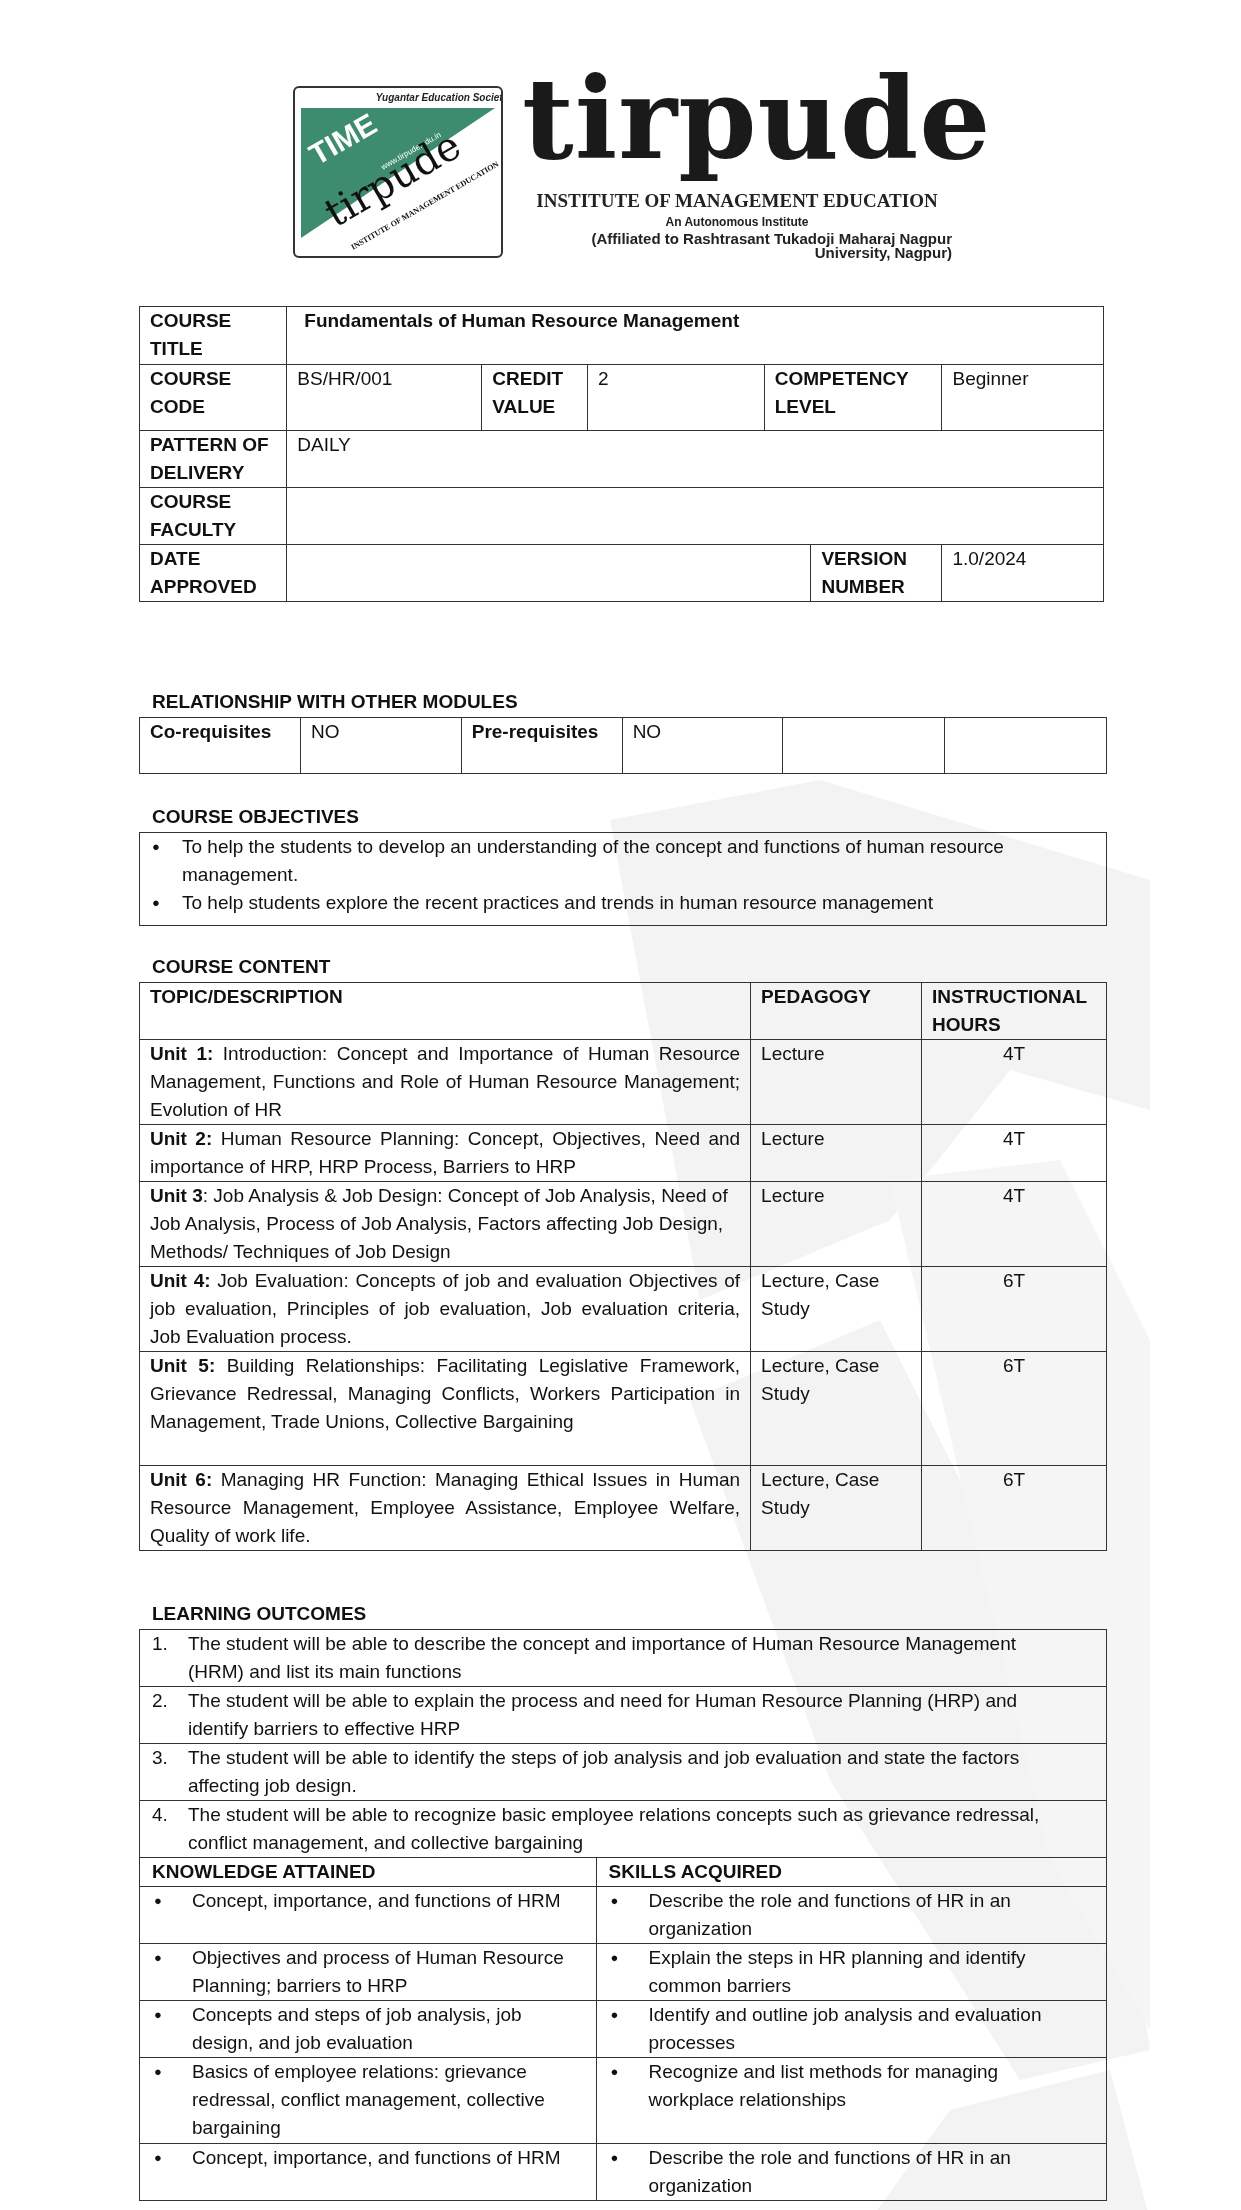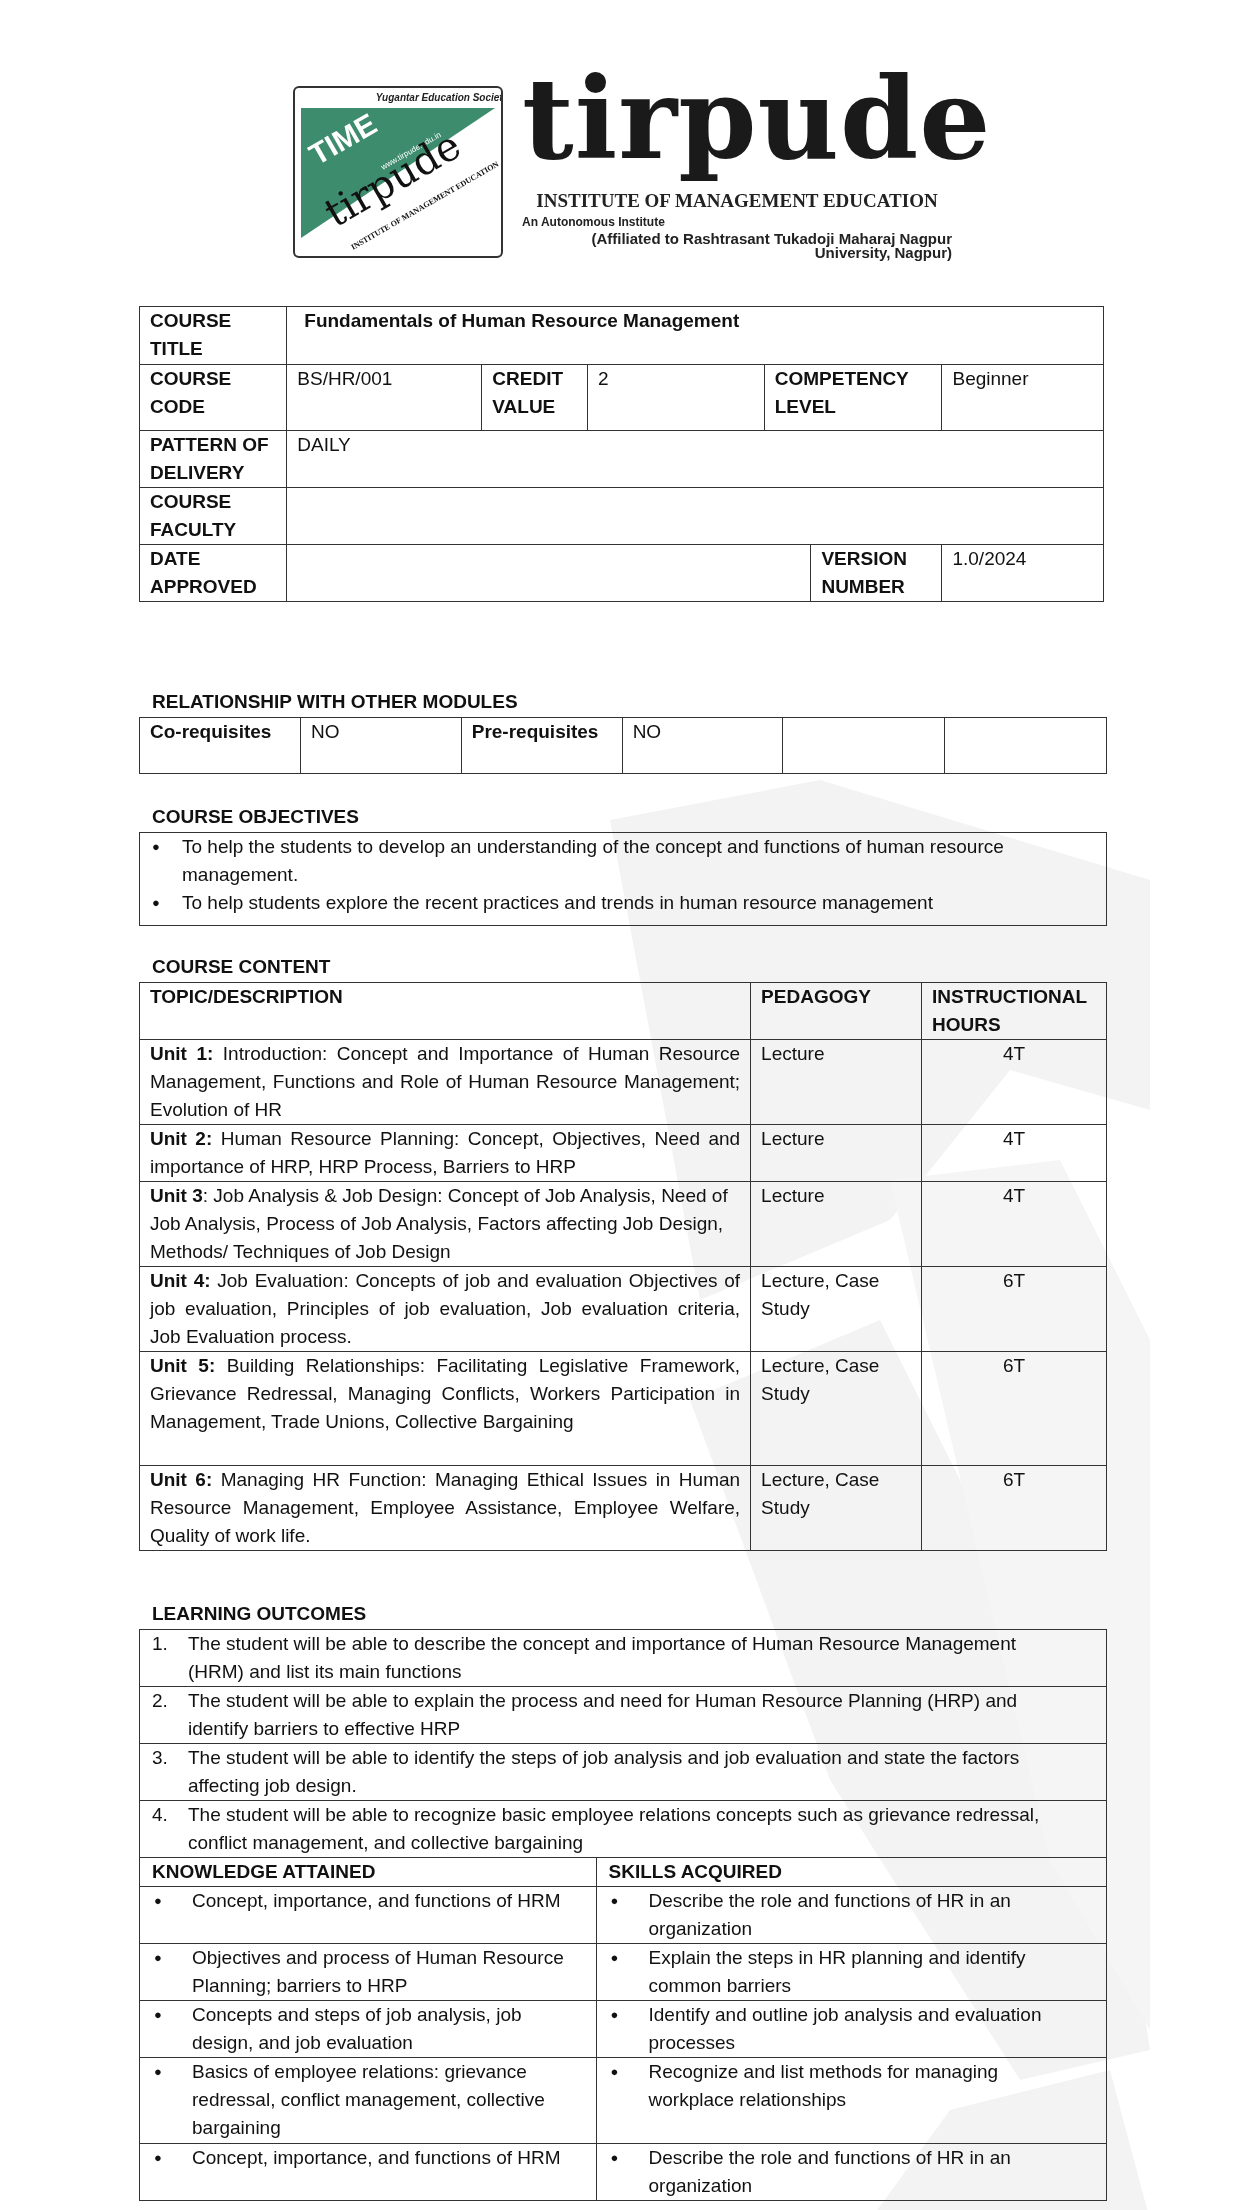--- a/index.html
+++ b/index.html
@@ -25,21 +25,21 @@
     font-size: 10px; line-height: 12px; font-style: italic; font-weight: bold; color: #222; padding-left: 48px; }
   .logo-svg { position: absolute; left: 0; top: 0; width: 206px; height: 168px; }
   .brand-word {
     position: absolute; left: 232px; top: -18px; font-family: "DejaVu Serif", serif;
     font-weight: bold; font-size: 112px; line-height: 130px; color: #1a1a1a; letter-spacing: 1px;
   }
   .brand-inst {
     position: absolute; left: 232px; top: 118px; width: 430px; text-align: center;
     font-family: "Liberation Serif", serif; font-weight: bold; font-size: 19px; line-height: 22px; color: #222;
   }
-  .brand-auto { position: absolute; left: 232px; top: 143px; width: 430px; 
+  .brand-auto { position: absolute; left: 232px; top: 143px; width: 430px; text-align: center;
     font-size: 12px; line-height: 14px; font-weight: bold; color: #222; }
   .brand-aff { position: absolute; left: 232px; top: 160px; width: 430px; text-align: right;
     font-size: 15px; line-height: 14px; font-weight: bold; color: #222; }
 
   table { border-collapse: collapse; position: absolute; background: transparent; }
   td, th { border: 1.5px solid #333; vertical-align: top; padding: 0 10px; text-align: left; font-weight: normal; }
   .b { font-weight: bold; }
 
   .info-table { left: 139px; top: 306px; width: 965px; }
   .section-title { position: absolute; left: 152px; font-weight: bold; font-size: 19px; line-height: 26px; }

